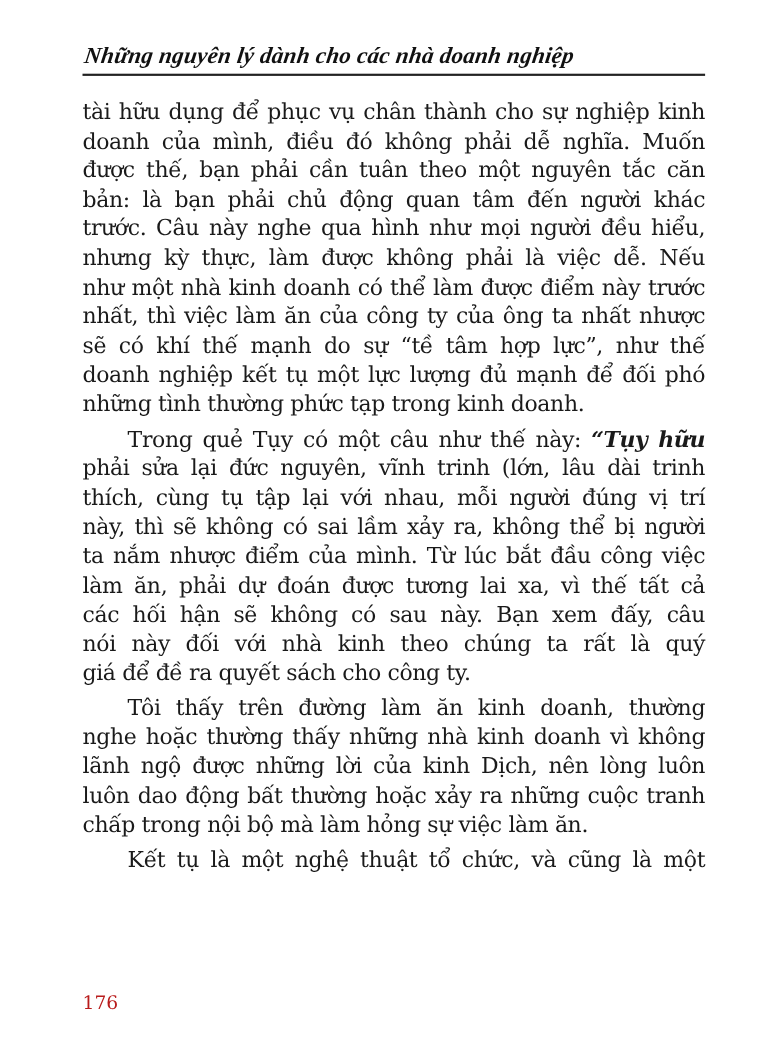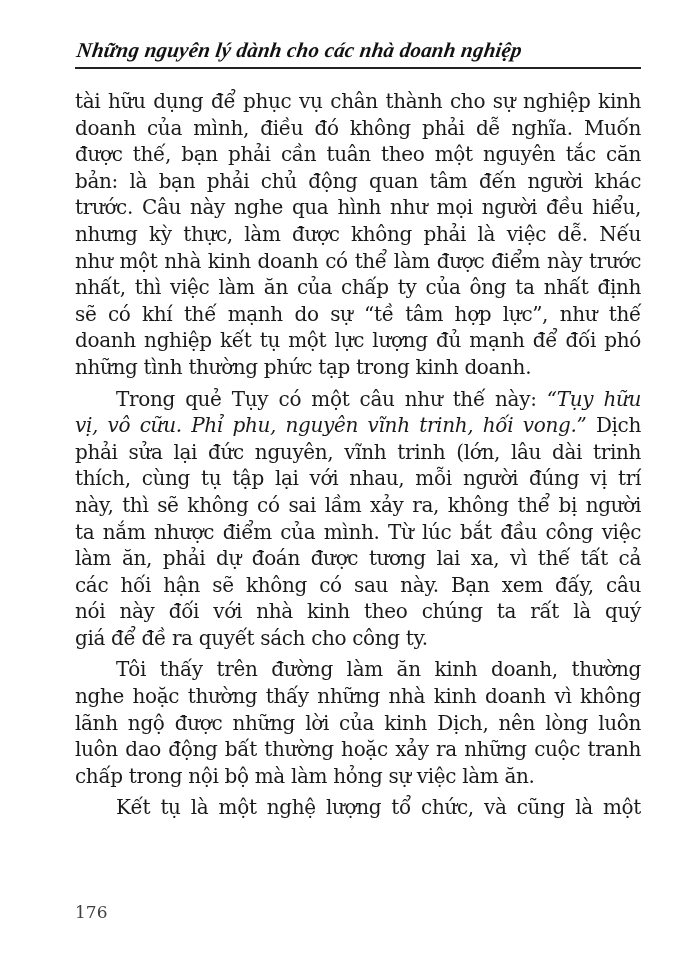--- a/index.html
+++ b/index.html
@@ -72,28 +72,28 @@
     text-align-last: left;
   }
   .line.indent {
     padding-left: 41px;
     box-sizing: border-box;
   }
   .line.para-gap {
     margin-top: 5px;
   }
   .line span { display: inline; }
-  .it { font-style: italic; }
+  .it { font-style: italic; font-weight: bold; }
   .page-number {
     position: absolute;
     left: 75px;
     top: 902px;
     font-family: "DejaVu Serif", "Liberation Serif", serif;
     font-size: 17px;
-    color: #404040;
+    color: #b91c1c;
   }
 </style>
 </head>
 <body>
 
 <div class="page">
 
   <div class="running-header">
     <div class="running-header-title">Những nguyên lý dành cho các nhà doanh nghiệp</div>
     <div class="header-rule"></div>
@@ -102,52 +102,49 @@
   <div class="body-text">
 
     <div>
       <div class="line">tài hữu dụng để phục vụ chân thành cho sự nghiệp kinh</div>
       <div class="line">doanh của mình, điều đó không phải dễ nghĩa. Muốn</div>
       <div class="line">được thế, bạn phải cần tuân theo một nguyên tắc căn</div>
       <div class="line">bản: là bạn phải chủ động quan tâm đến người khác</div>
       <div class="line">trước. Câu này nghe qua hình như mọi người đều hiểu,</div>
       <div class="line">nhưng kỳ thực, làm được không phải là việc dễ. Nếu</div>
       <div class="line">như một nhà kinh doanh có thể làm được điểm này trước</div>
-      <div class="line">nhất, thì việc làm ăn của chấp ty của ông ta nhất định</div>
+      <div class="line">nhất, thì việc làm ăn của công ty của ông ta nhất nhược</div>
       <div class="line">sẽ có khí thế mạnh do sự “tề tâm hợp lực”, như thế</div>
       <div class="line">doanh nghiệp kết tụ một lực lượng đủ mạnh để đối phó</div>
       <div class="line last">những tình thường phức tạp trong kinh doanh.</div>
     </div>
 
     <div>
       <div class="line indent para-gap">
         <span>Trong quẻ Tụy có một câu như thế này: </span><span class="it">“Tụy hữu</span>
-      </div>
-      <div class="line">
-        <span class="it">vị, vô cữu. Phỉ phu, nguyên vĩnh trinh, hối vong.”</span><span> Dịch</span>
       </div>
       <div class="line">phải sửa lại đức nguyên, vĩnh trinh (lớn, lâu dài trinh</div>
       <div class="line">thích, cùng tụ tập lại với nhau, mỗi người đúng vị trí</div>
       <div class="line">này, thì sẽ không có sai lầm xảy ra, không thể bị người</div>
       <div class="line">ta nắm nhược điểm của mình. Từ lúc bắt đầu công việc</div>
       <div class="line">làm ăn, phải dự đoán được tương lai xa, vì thế tất cả</div>
       <div class="line">các hối hận sẽ không có sau này. Bạn xem đấy, câu</div>
       <div class="line">nói này đối với nhà kinh theo chúng ta rất là quý</div>
       <div class="line last">giá để đề ra quyết sách cho công ty.</div>
     </div>
 
     <div>
       <div class="line indent para-gap">Tôi thấy trên đường làm ăn kinh doanh, thường</div>
       <div class="line">nghe hoặc thường thấy những nhà kinh doanh vì không</div>
       <div class="line">lãnh ngộ được những lời của kinh Dịch, nên lòng luôn</div>
       <div class="line">luôn dao động bất thường hoặc xảy ra những cuộc tranh</div>
       <div class="line last">chấp trong nội bộ mà làm hỏng sự việc làm ăn.</div>
     </div>
 
     <div>
-      <div class="line indent para-gap">Kết tụ là một nghệ lượng tổ chức, và cũng là một</div>
+      <div class="line indent para-gap">Kết tụ là một nghệ thuật tổ chức, và cũng là một</div>
     </div>
 
   </div>
 
   <div class="page-number">176</div>
 
 </div>
 
 </body></html>

